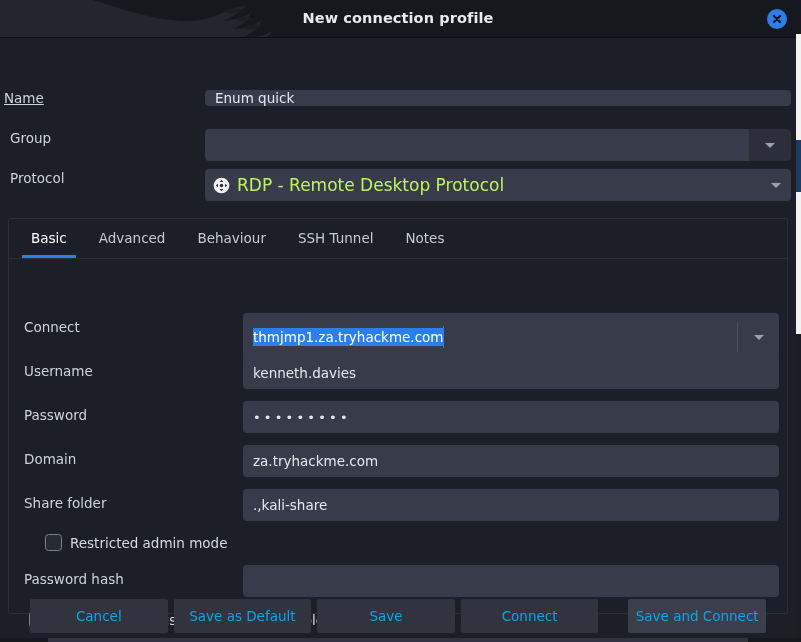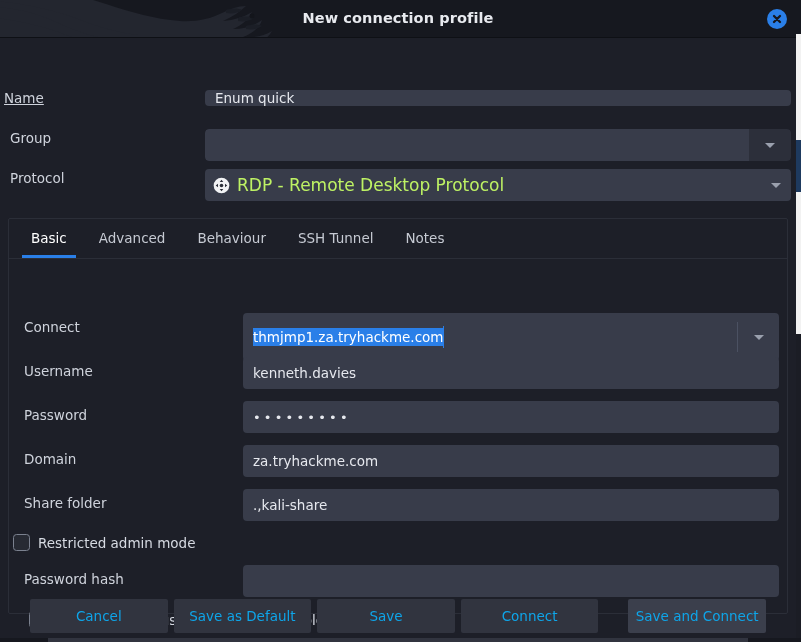--- a/index.html
+++ b/index.html
@@ -324,21 +324,21 @@
         <div class="field" id="password-field">
           <span class="dots">•••••••••</span>
         </div>
 
         <div class="plabel" style="top:192px">Domain</div>
         <div class="field" id="domain-field">za.tryhackme.com</div>
 
         <div class="plabel" style="top:236px">Share folder</div>
         <div class="field" id="share-field">.,kali-share</div>
 
-        <div class="cbrow" style="left:4px; top:275px">
+        <div class="cbrow" style="left:36px; top:275px">
           <span class="cbox"></span>
           <span class="cbtext">Restricted admin mode</span>
         </div>
 
         <div class="plabel" style="top:312px">Password hash</div>
         <div class="field" id="hash-field"></div>
 
         <div class="cbrow" style="left:20px; top:352px">
           <span class="cbox"></span>
           <span class="cbtext">Left-handed mouse support</span>

